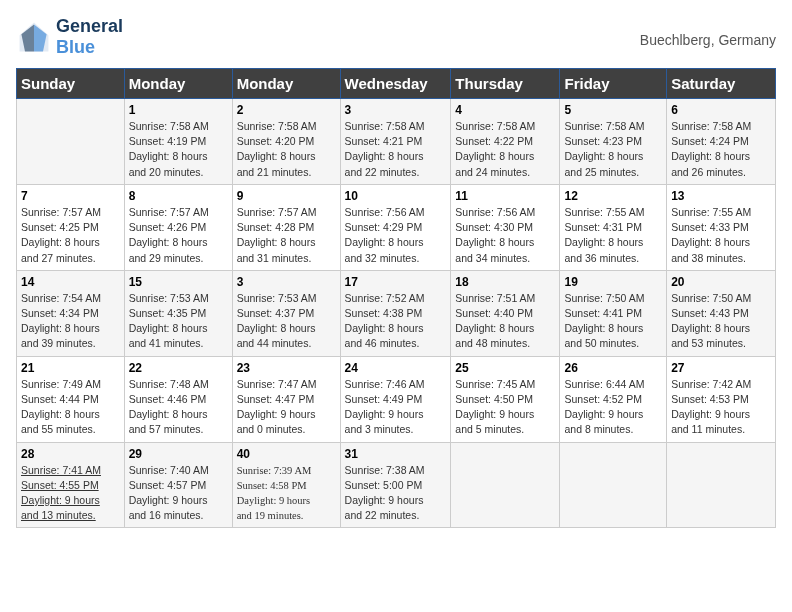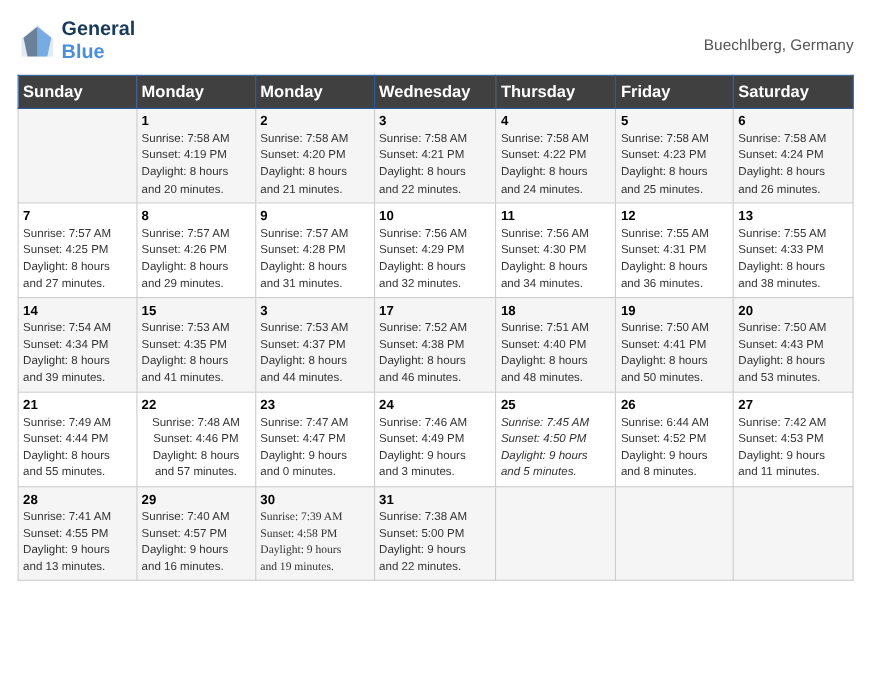--- a/index.html
+++ b/index.html
@@ -263,42 +263,42 @@
       <tr>
         <td>
           <span class="day-number">21</span>
           <div class="day-info" style="white-space: pre-line;">Sunrise: 7:49 AM
 Sunset: 4:44 PM
 Daylight: 8 hours
 and 55 minutes.</div>
         </td>
         <td>
           <span class="day-number">22</span>
-          <div class="day-info" style="white-space: pre-line; text-align: center;">Sunrise: 7:48 AM
+          <div class="day-info" style="white-space: pre-line;">Sunrise: 7:48 AM
 Sunset: 4:46 PM
 Daylight: 8 hours
 and 57 minutes.</div>
         </td>
         <td>
           <span class="day-number">23</span>
           <div class="day-info" style="white-space: pre-line;">Sunrise: 7:47 AM
 Sunset: 4:47 PM
 Daylight: 9 hours
 and 0 minutes.</div>
         </td>
         <td>
           <span class="day-number">24</span>
           <div class="day-info" style="white-space: pre-line;">Sunrise: 7:46 AM
 Sunset: 4:49 PM
 Daylight: 9 hours
 and 3 minutes.</div>
         </td>
         <td>
           <span class="day-number">25</span>
-          <div class="day-info" style="white-space: pre-line; font-style: italic;">Sunrise: 7:45 AM
+          <div class="day-info" style="white-space: pre-line;">Sunrise: 7:45 AM
 Sunset: 4:50 PM
 Daylight: 9 hours
 and 5 minutes.</div>
         </td>
         <td>
           <span class="day-number">26</span>
           <div class="day-info" style="white-space: pre-line;">Sunrise: 6:44 AM
 Sunset: 4:52 PM
 Daylight: 9 hours
 and 8 minutes.</div>
@@ -307,34 +307,34 @@
           <span class="day-number">27</span>
           <div class="day-info" style="white-space: pre-line;">Sunrise: 7:42 AM
 Sunset: 4:53 PM
 Daylight: 9 hours
 and 11 minutes.</div>
         </td>
       </tr>
       <tr>
         <td>
           <span class="day-number">28</span>
-          <div class="day-info" style="white-space: pre-line;">Sunrise: 7:41 AM
+          <div class="day-info" style="white-space: pre-line; text-decoration: underline;">Sunrise: 7:41 AM
 Sunset: 4:55 PM
 Daylight: 9 hours
 and 13 minutes.</div>
         </td>
         <td>
           <span class="day-number">29</span>
           <div class="day-info" style="white-space: pre-line;">Sunrise: 7:40 AM
 Sunset: 4:57 PM
 Daylight: 9 hours
 and 16 minutes.</div>
         </td>
         <td>
-          <span class="day-number">30</span>
+          <span class="day-number">40</span>
           <div class="day-info" style="white-space: pre-line; font-family: Liberation Serif, serif;">Sunrise: 7:39 AM
 Sunset: 4:58 PM
 Daylight: 9 hours
 and 19 minutes.</div>
         </td>
         <td>
           <span class="day-number">31</span>
           <div class="day-info" style="white-space: pre-line;">Sunrise: 7:38 AM
 Sunset: 5:00 PM
 Daylight: 9 hours

